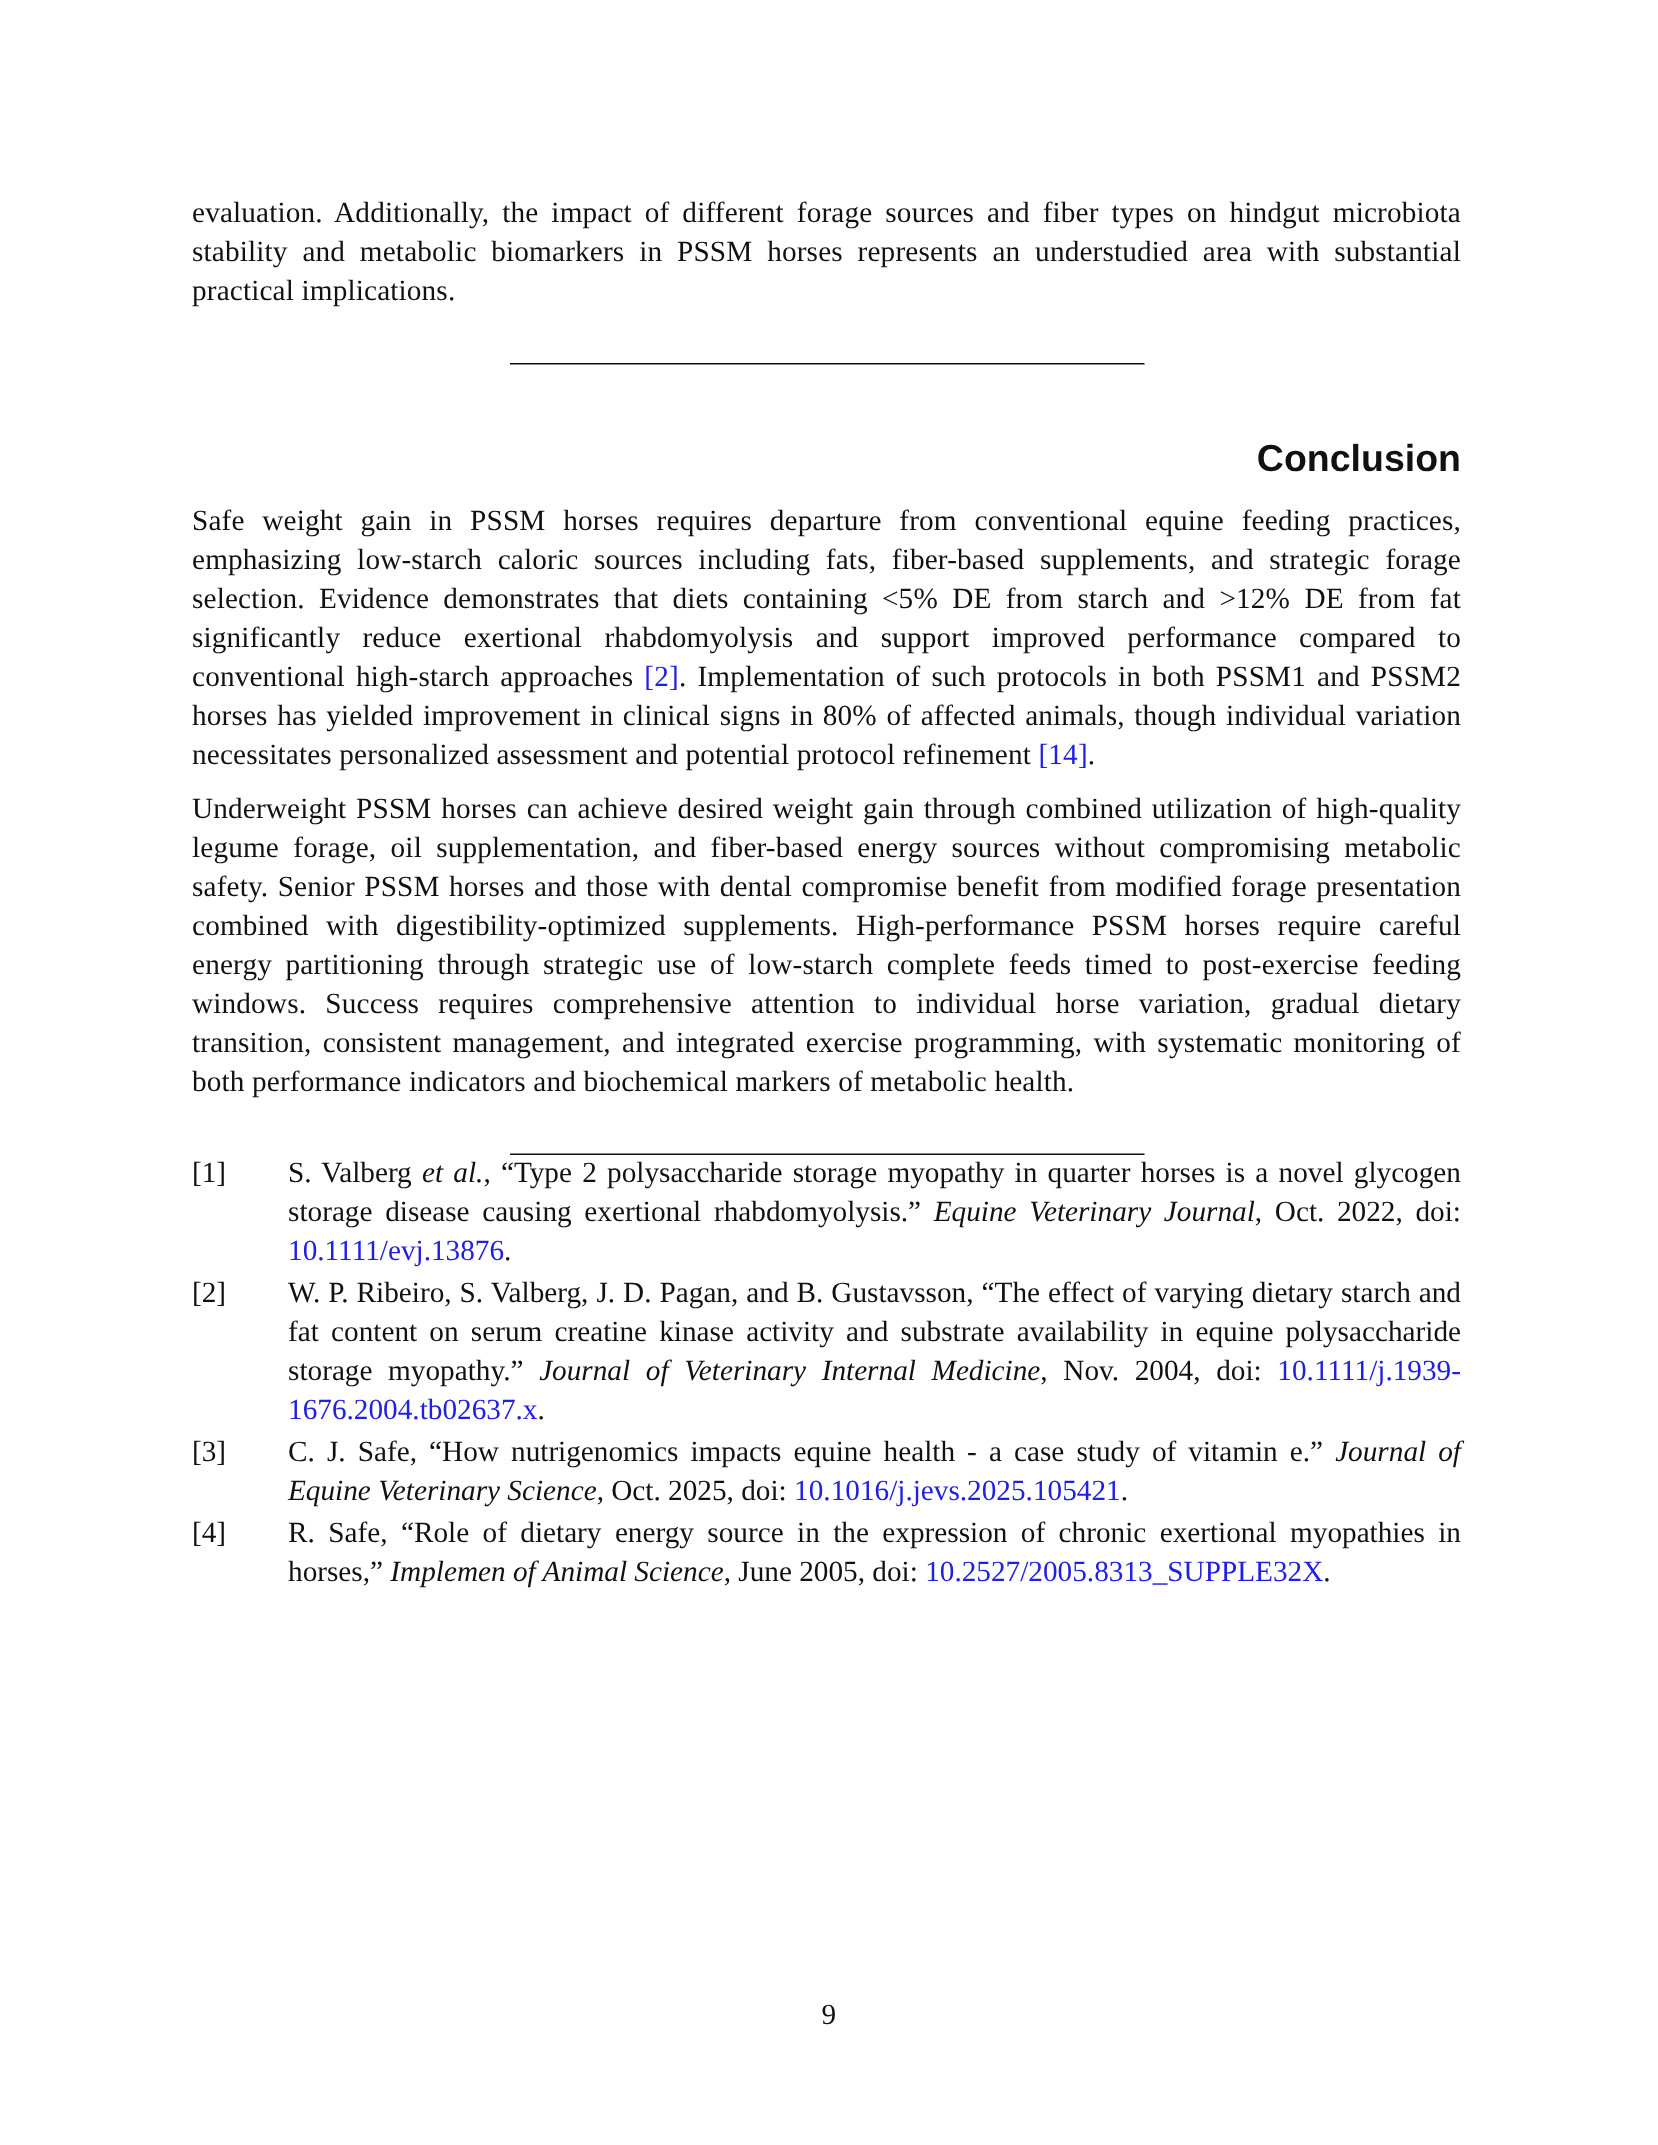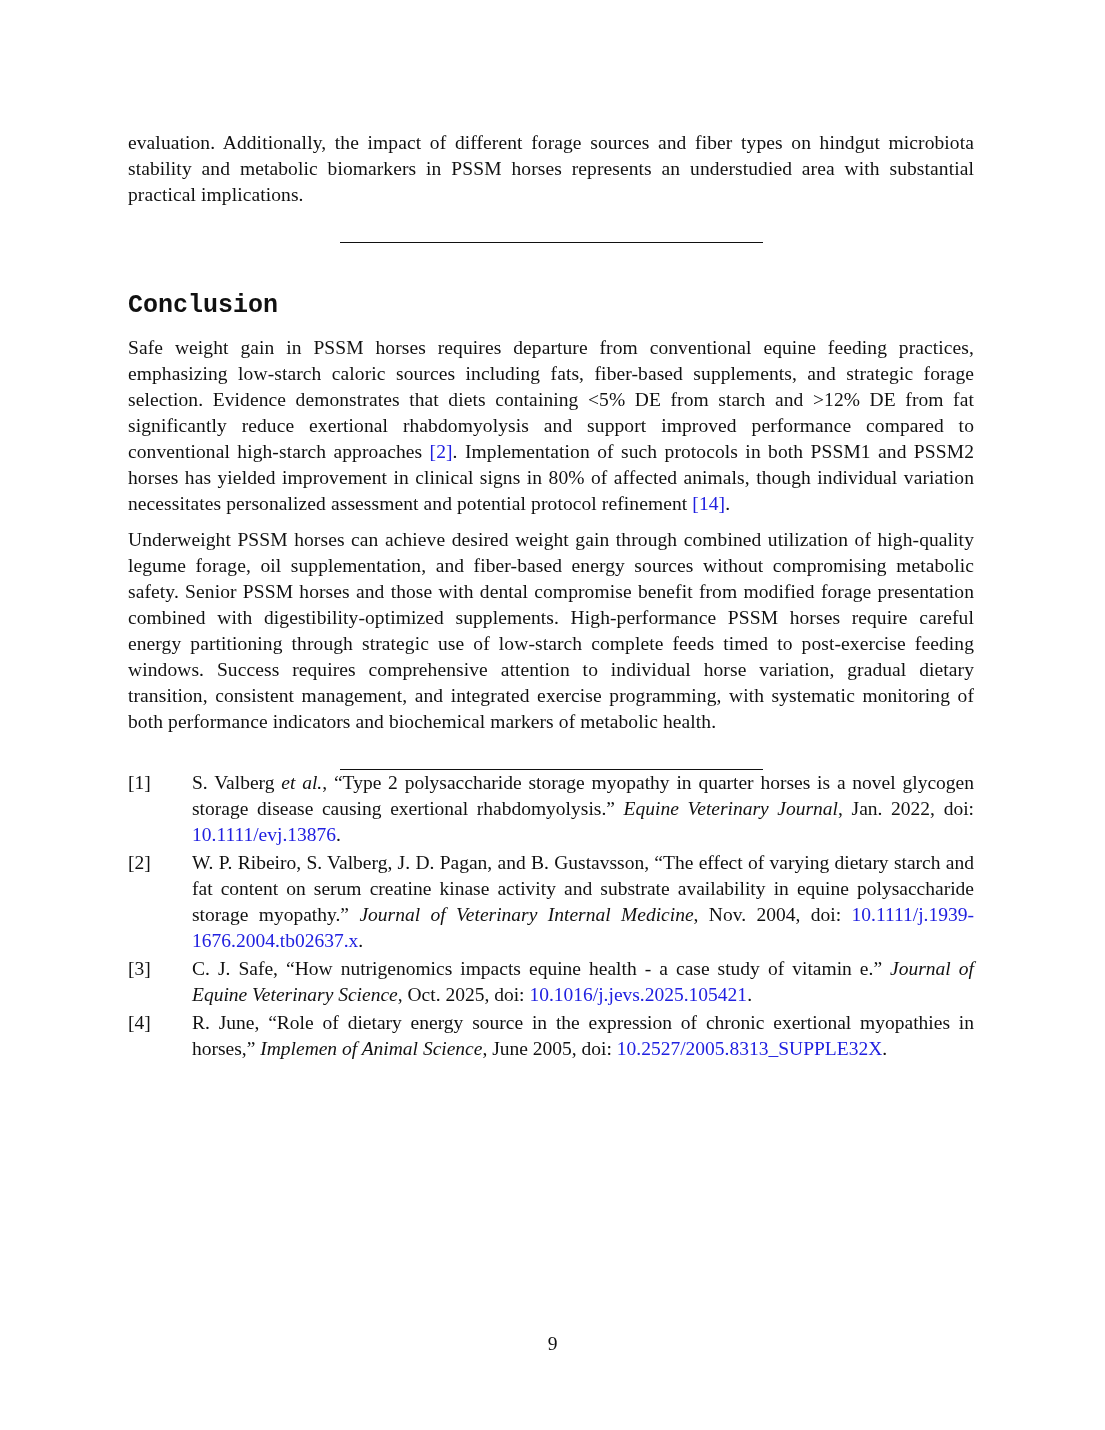--- a/index.html
+++ b/index.html
@@ -11,21 +11,21 @@
   .page { position: absolute; left: 128px; top: 130px; width: 846px; }
   p.body {
     margin: 0; font-size: 19.5px; line-height: 26px;
     text-align: justify; hyphens: manual;
     font-family: "Liberation Serif", serif; letter-spacing: 0.1px;
   }
   .para-gap { margin-top: 10px !important; }
   .rule { width: 423px; height: 0; border-top: 1px solid #111; margin: 34px auto 0 auto; }
   h2 {
     margin: 48px 0 14px 0; font-size: 25px; font-weight: bold;
-    font-family: Liberation Mono, monospace; line-height: 30px;
+    font-family: Liberation Sans, sans-serif; line-height: 30px; text-align: right;
   }
   a.link { color: #2020e0; text-decoration: none; }
   .refs { margin-top: 0; }
   .ref { display: flex; font-family: "Liberation Serif", serif; font-size: 19.5px; line-height: 26px; margin-bottom: 2px; }
   .ref .num { width: 64px; flex: 0 0 64px; }
   .ref .txt { flex: 1; text-align: justify; }
   i { font-style: italic; }
   .page-number {
     position: absolute; top: 1333px; left: 0; width: 1105px; text-align: center;
     font-family: "Liberation Serif", serif; font-size: 19.5px;
@@ -41,30 +41,30 @@
 
   <h2>Conclusion</h2>
   <p class="body"><span>Safe weight gain in PSSM horses requires departure from conventional equine feeding practices, emphasizing low-starch caloric sources including fats, fiber-based supplements, and strategic forage selection. Evidence demonstrates that diets containing &lt;5% DE from starch and &gt;12% DE from fat significantly reduce exertional rhabdomyolysis and support improved performance compared to conventional high-starch approaches </span><a class="link">[2]</a><span>. Implemen­tation of such protocols in both PSSM1 and PSSM2 horses has yielded improvement in clinical signs in 80% of affected animals, though individual variation necessitates person­alized assessment and potential protocol refinement </span><a class="link">[14]</a><span>.</span></p>
   <p class="body para-gap">Underweight PSSM horses can achieve desired weight gain through combined utilization of high-quality legume forage, oil supplementation, and fiber-based energy sources without compromising metabolic safety.  Senior PSSM horses and those with dental compromise benefit from modified forage presentation combined with digestibility-optimized supplements.  High-performance PSSM horses require careful energy partitioning through strategic use of low-starch complete feeds timed to post-exercise feeding windows. Success requires comprehensive attention to individual horse variation, gradual dietary transition, consistent management, and integrated exercise programming, with systematic monitoring of both performance indicators and biochemical markers of metabolic health.</p>
 
   <div class="rule"></div>
 
   <div class="refs">
     <div class="ref">
       <span class="num">[1]</span>
-      <span class="txt"><span>S. Valberg </span><i>et al.</i><span>, “Type 2 polysaccharide storage myopathy in quarter horses is a novel glycogen storage disease causing exertional rhabdomyolysis.” </span><i>Equine Veteri­nary Journal</i><span>, Jan. 2022, doi: </span><a class="link">10.1111/evj.13876</a><span>.</span></span>
+      <span class="txt"><span>S. Valberg </span><i>et al.</i><span>, “Type 2 polysaccharide storage myopathy in quarter horses is a novel glycogen storage disease causing exertional rhabdomyolysis.” </span><i>Equine Veteri­nary Journal</i><span>, Oct. 2022, doi: </span><a class="link">10.1111/evj.13876</a><span>.</span></span>
     </div>
     <div class="ref">
       <span class="num">[2]</span>
       <span class="txt"><span>W. P. Ribeiro, S. Valberg, J. D. Pagan, and B. Gustavsson</span><span>, “The effect of varying dietary starch and fat content on serum creatine kinase activity and substrate avail­ability in equine polysaccharide storage myopathy.” </span><i>Journal of Veterinary Internal Medicine</i><span>, Nov. 2004, doi: </span><a class="link">10.1111/j.1939-1676.2004.tb02637.x</a><span>.</span></span>
     </div>
     <div class="ref">
       <span class="num">[3]</span>
       <span class="txt"><span>C. J. Safe</span><span>, “How nutrigenomics impacts equine health - a case study of vitamin e.” </span><i>Journal of Equine Veterinary Science</i><span>, Oct. 2025, doi: </span><a class="link">10.1016/j.jevs.2025.105421</a><span>.</span></span>
     </div>
     <div class="ref">
       <span class="num">[4]</span>
-      <span class="txt"><span>R. June</span><span>, “Role of dietary energy source in the expression of chronic ex­ertional myopathies in horses,” </span><i>Implemen of Animal Science</i><span>, June 2005, doi: </span><a class="link">10.2527/2005.8313_SUPPLE32X</a><span>.</span></span>
+      <span class="txt"><span>R. Safe</span><span>, “Role of dietary energy source in the expression of chronic ex­ertional myopathies in horses,” </span><i>Implemen of Animal Science</i><span>, June 2005, doi: </span><a class="link">10.2527/2005.8313_SUPPLE32X</a><span>.</span></span>
     </div>
   </div>
 </div>
 
 <div class="page-number">9</div>
 
 </body></html>

